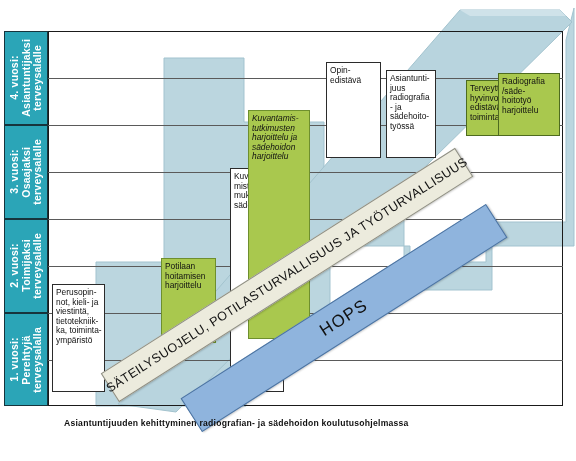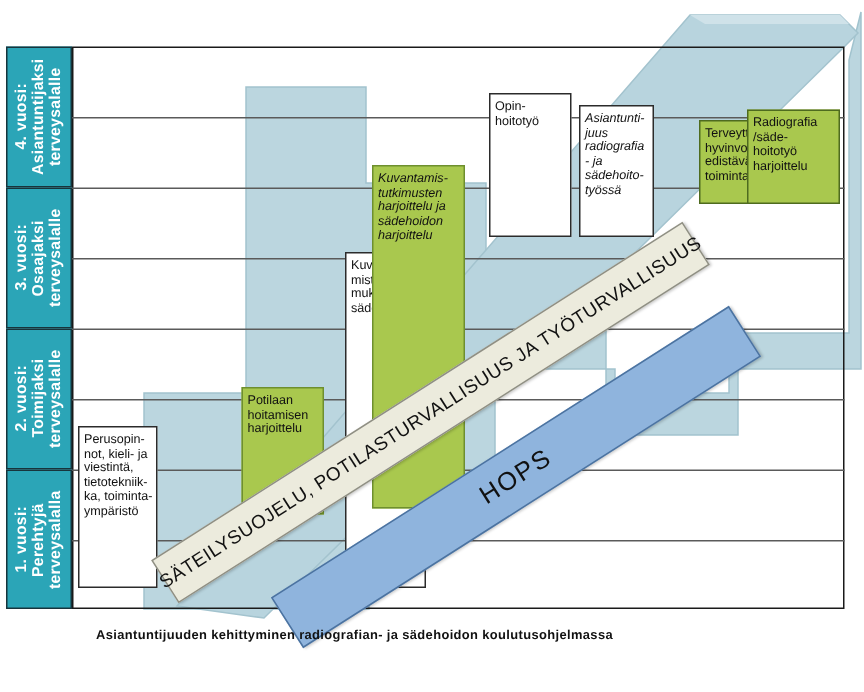--- a/index.html
+++ b/index.html
@@ -195,23 +195,23 @@
 sädehoito</div>
 
   <div class="box green" style="left:248px; top:110px; width:62px;  height:229px;font-style:italic;">Kuvantamis-
 tutkimusten
 harjoittelu ja
 sädehoidon
 harjoittelu</div>
 
 
   <div class="box white" style="left:326px; top:62px;  width:55px;  height:96px;">Opin-
-hoitotyö</div>
-
-  <div class="box white" style="left:386px; top:70px;  width:50px;  height:88px;font-style:italic;">Asiantunti-
+edistävä</div>
+
+  <div class="box white" style="left:386px; top:70px;  width:50px;  height:88px;">Asiantunti-
 juus
 radiografia
 - ja
 sädehoito-
 työssä</div>
 
   <div class="box green dk" style="left:438px; top:80px; width:57px; height:56px;margin-left:28px;">Terveyttä ja
 hyvinvointia
 edistävä TKI-
 toiminta</div>

